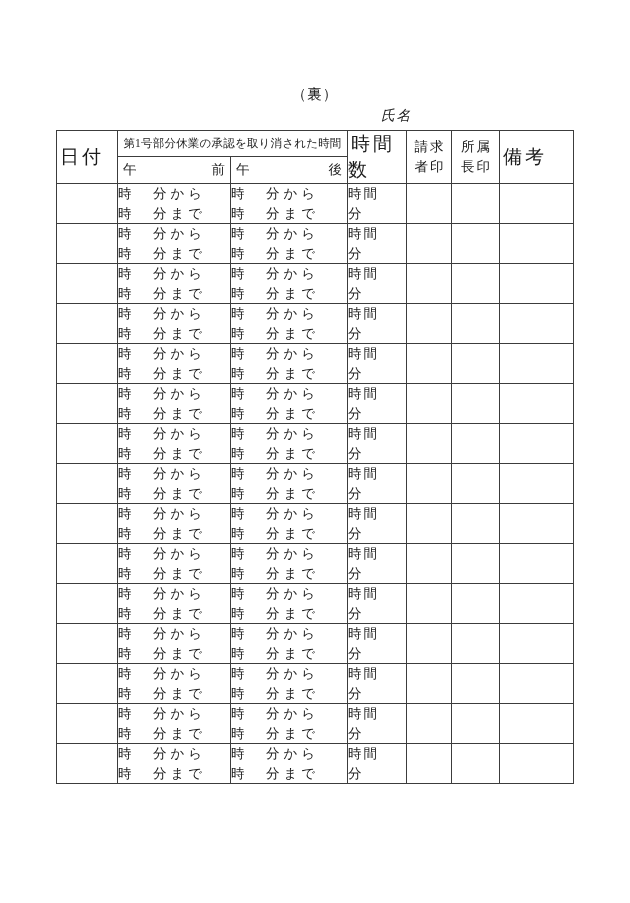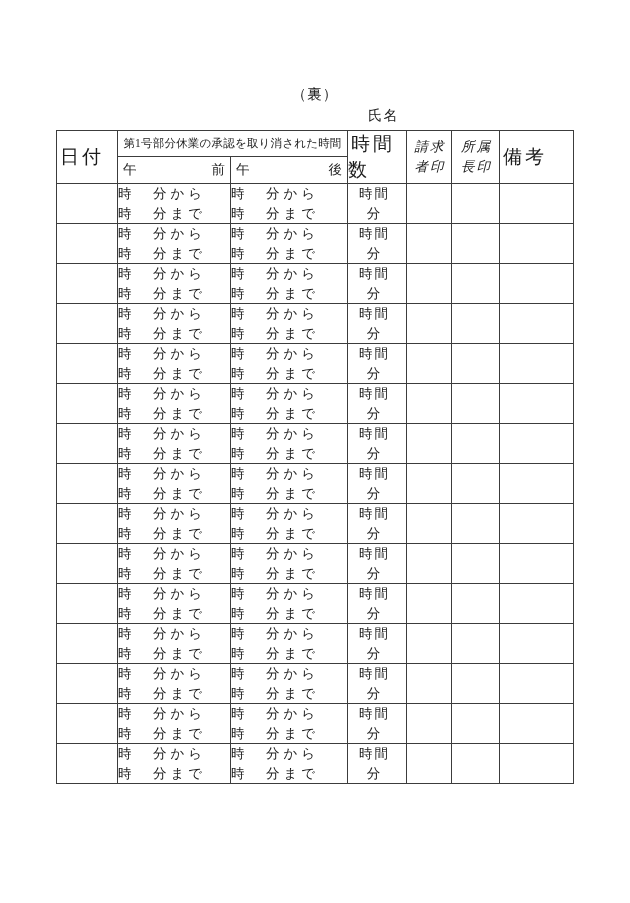--- a/index.html
+++ b/index.html
@@ -9,54 +9,54 @@
     background:#ffffff;
     font-family:"Liberation Serif","DejaVu Serif",serif;
     color:#1c1c1c;
     overflow:hidden;
   }
   .doc-title {
     position:absolute; top:85px; left:0; width:630px;
     text-align:center; font-size:14.5px; letter-spacing:1px;
   }
   .name-label {
-    position:absolute; top:107px; left:368px;
-    font-size:14px; letter-spacing:1.5px;
+    position:absolute; top:107px; left:381px;
+    font-size:14px; letter-spacing:1.5px;font-style:italic;
   }
   table.form {
     position:absolute; top:130px; left:56px;
     border-collapse:collapse; table-layout:fixed;
   }
   .c-date{width:61px}.c-am{width:113px}.c-pm{width:117px}
   .c-hours{width:59px}.c-seal1{width:45px}.c-seal2{width:48px}.c-remarks{width:74px}
   th, td {
     border:1px solid #3c3c3c;
     padding:0; font-weight:normal; overflow:hidden;
   }
   thead tr.r1 th { height:21px; }
   thead tr.r2 th { height:22px; }
   .th-date, .th-hours, .th-remarks {
     font-size:19px; letter-spacing:3px; text-indent:3px; text-align:left;
   }
   .th-span {
     font-size:11.5px; letter-spacing:0.2px; white-space:nowrap;
   }
-  .th-seal { font-size:13.5px; text-align:center;font-style:italic; }
+  .th-seal { font-size:13.5px; text-align:center; }
   .th-seal div { line-height:20px; letter-spacing:2px; text-indent:2px; }
   .ampm-wrap {
     display:flex; justify-content:space-between;
     padding:0 5px; font-size:13.5px; line-height:21px;
   }
   tbody td { height:39px; vertical-align:middle; }
   .time-cell { }
   .time-cell div {
     line-height:19.5px; font-size:13.5px; letter-spacing:4px; padding-right:3px;
     white-space:nowrap;
   }
-  .hours-cell { text-align:center; }
+  .hours-cell { text-align:left; }
   .hours-cell div {
     line-height:19.5px; font-size:13.5px; letter-spacing:2px; padding-right:5px;
     white-space:nowrap;
   }
 </style>
 </head>
 <body>
 
 <div class="sheet">
 

